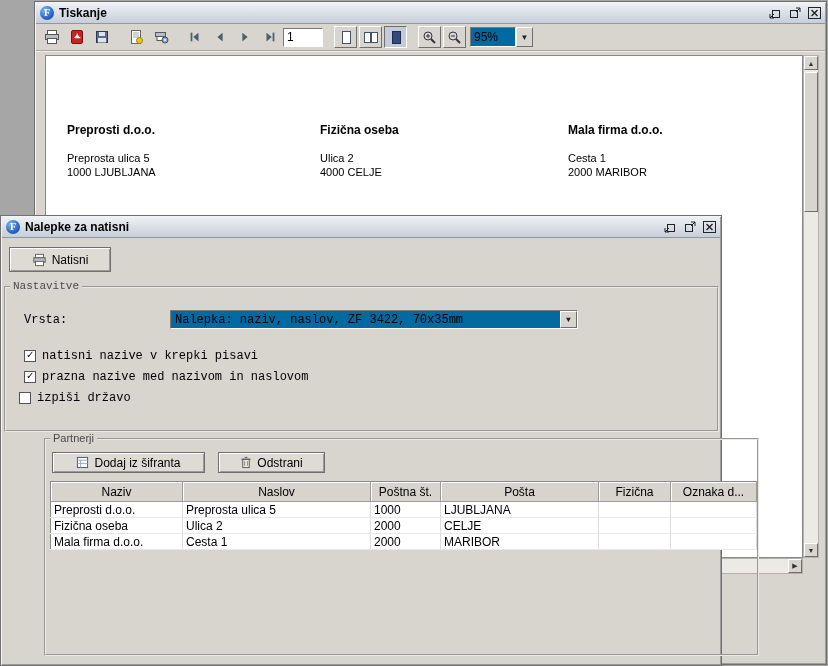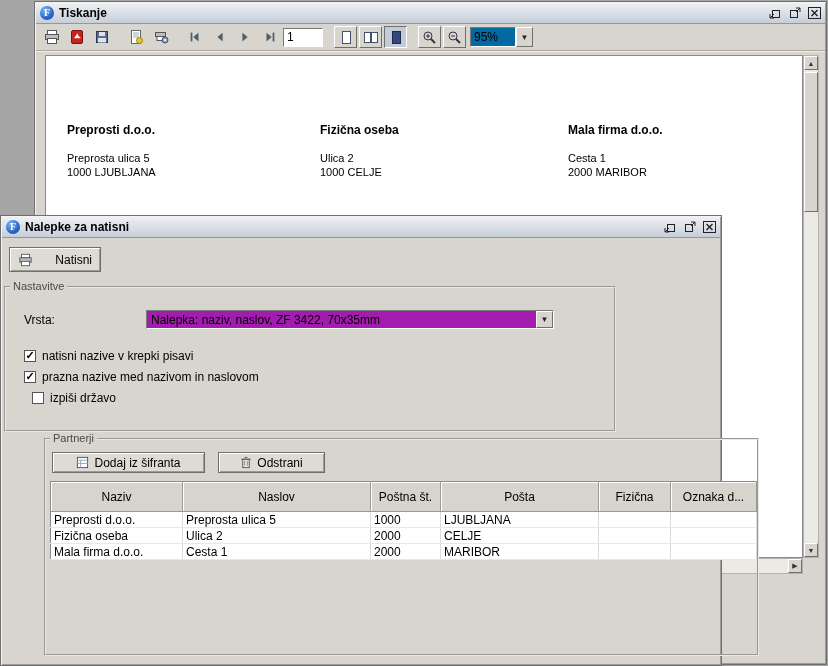--- a/index.html
+++ b/index.html
@@ -46,33 +46,33 @@
   .hthumb{position:absolute;top:0;height:14px;background:#d8d5cf;border:1px solid;border-color:#fff #6f6f6f #6f6f6f #fff;}
   .corner{position:absolute;right:0;bottom:0;width:16px;height:16px;background:#d8d5cf;}
 
   
   .btn{display:inline-flex;align-items:center;gap:5px;justify-content:center;background:#dedbd5;
     border:1px solid #6f6f6f;box-shadow:inset 1px 1px 0 #fff, inset -1px -1px 0 #9a9a9a;
     font-size:12px;padding:0 8px;cursor:default;}
   .group{position:absolute;border:2px groove #eceae5;}
   .legend{position:absolute;top:-8px;left:4px;background:#d8d5cf;padding:0 3px;font-size:11px;color:#4a4a4a;}
   .field-label{position:absolute;font-size:12px;text-align:center;}
-  .combobox{position:absolute;height:19px;background:#a21caf;border:1px solid;border-color:#7a7a7a #fff #fff #7a7a7a;
-    display:flex;align-items:center;}
+  .combobox{position:absolute;height:19px;background:#0369a1;border:1px solid;border-color:#7a7a7a #fff #fff #7a7a7a;
+    display:flex;align-items:center;margin-left:24px;}
   .combobox .cb-text{flex:1;padding:0 4px;font-size:12px;white-space:nowrap;overflow:hidden;}
   .combobox .cb-arrow{width:17px;height:17px;background:#d8d5cf;border:1px solid;border-color:#fff #6f6f6f #6f6f6f #fff;
     display:flex;align-items:center;justify-content:center;font-size:8px;color:#222;flex:0 0 17px;}
   .check-row{position:absolute;display:flex;align-items:center;gap:6px;height:14px;}
   .checkbox{width:12px;height:12px;background:#fff;border:1px solid #555;display:flex;align-items:center;justify-content:center;}
   .checkbox .check-glyph{display:none;font-size:11px;font-weight:bold;line-height:10px;margin-top:-2px;}
   .checkbox.checked .check-glyph{display:block;}
 
   table.ptable{position:absolute;border-collapse:collapse;table-layout:fixed;background:#fff;
     border:1px solid #8a8a8a;font-size:12px;}
-  table.ptable th{background:#d7d4cd;font-weight:normal;text-align:center;height:30px;padding:0 3px;
+  table.ptable th{background:#d7d4cd;font-weight:normal;text-align:center;height:20px;padding:0 3px;
     border-right:1px solid #9a9a9a;border-bottom:1px solid #9a9a9a;box-shadow:inset 1px 1px 0 #fff;
     overflow:hidden;white-space:nowrap;}
   table.ptable td{height:16px;padding:0 3px;border-right:1px solid #dcdcdc;border-bottom:1px solid #e8e8e8;
     overflow:hidden;white-space:nowrap;}
 </style>
 </head>
 <body>
 
 <div class="window" style="left:34px;top:1px;width:793px;height:664px;">
   <div class="titlebar">
@@ -202,21 +202,21 @@
   <div class="preview-wrap">
     <div class="preview-page">
       <div class="addr" style="left:21px;">
         <div class="addr-name">Preprosti d.o.o.</div>
         <div class="addr-line">Preprosta ulica 5</div>
         <div class="addr-line">1000 LJUBLJANA</div>
       </div>
       <div class="addr" style="left:274px;">
         <div class="addr-name">Fizična oseba</div>
         <div class="addr-line">Ulica 2</div>
-        <div class="addr-line">1000 CELJE</div>
+        <div class="addr-line">4000 CELJE</div>
       </div>
       <div class="addr" style="left:522px;">
         <div class="addr-name">Mala firma d.o.o.</div>
         <div class="addr-line">Cesta 1</div>
         <div class="addr-line">2000 MARIBOR</div>
       </div>
     </div>
     <div class="vscroll">
       <span class="scroll-btn" style="left:0;top:0;">▲</span>
       <div class="vthumb" style="top:16px;height:140px;"></div>
@@ -250,49 +250,49 @@
       </span>
       <span class="ctrl-btn">
         <svg width="13" height="12" viewBox="0 0 13 12">
             <rect x="0.5" y="0.5" width="12" height="11" fill="none" stroke="#222"></rect>
             <path d="M3.5 3 L9.5 9 M9.5 3 L3.5 9" stroke="#222" stroke-width="1.4"></path>
           </svg>
       </span>
     </span>
   </div>
 
-  <div class="btn" style="position:absolute;left:8px;top:31px;width:92px;height:25px;justify-content:space-between;">
+  <div class="btn" style="position:absolute;left:8px;top:31px;width:102px;height:25px;">
     <svg width="15" height="14" viewBox="0 0 16 16">
         <rect x="3.5" y="1.5" width="9" height="4" fill="#fff" stroke="#555"></rect>
         <rect x="1.5" y="5.5" width="13" height="5" fill="#b9bdc6" stroke="#555"></rect>
         <rect x="3.5" y="9.5" width="9" height="5" fill="#fff" stroke="#555"></rect>
       </svg>
     <span>Natisni</span>
   </div>
 
-  <div class="group" style="left:3px;top:70px;width:612px;height:146px;">
+  <div class="group" style="left:3px;top:70px;width:715px;height:146px;font-family:Liberation Mono, monospace;">
     <span class="legend">Nastavitve</span>
     <span class="field-label" style="left:18px;top:25px;">Vrsta:</span>
     <div class="combobox" style="left:140px;top:22px;width:408px;">
       <span class="cb-text">Nalepka: naziv, naslov, ZF 3422, 70x35mm</span>
       <span class="cb-arrow">▼</span>
     </div>
     <div class="check-row" style="left:18px;top:61px;">
       <span class="checkbox checked">
         <span class="check-glyph">✓</span>
       </span>
       <span>natisni nazive v krepki pisavi</span>
     </div>
     <div class="check-row" style="left:18px;top:82px;">
       <span class="checkbox checked">
         <span class="check-glyph">✓</span>
       </span>
       <span>prazna nazive med nazivom in naslovom</span>
     </div>
-    <div class="check-row" style="left:26px;top:103px;">
+    <div class="check-row" style="left:13px;top:103px;">
       <span class="checkbox">
         
       </span>
       <span>izpiši državo</span>
     </div>
   </div>
 
   <div class="group" style="left:3px;top:222px;width:715px;height:218px;margin-left:40px;">
     <span class="legend">Partnerji</span>
 

